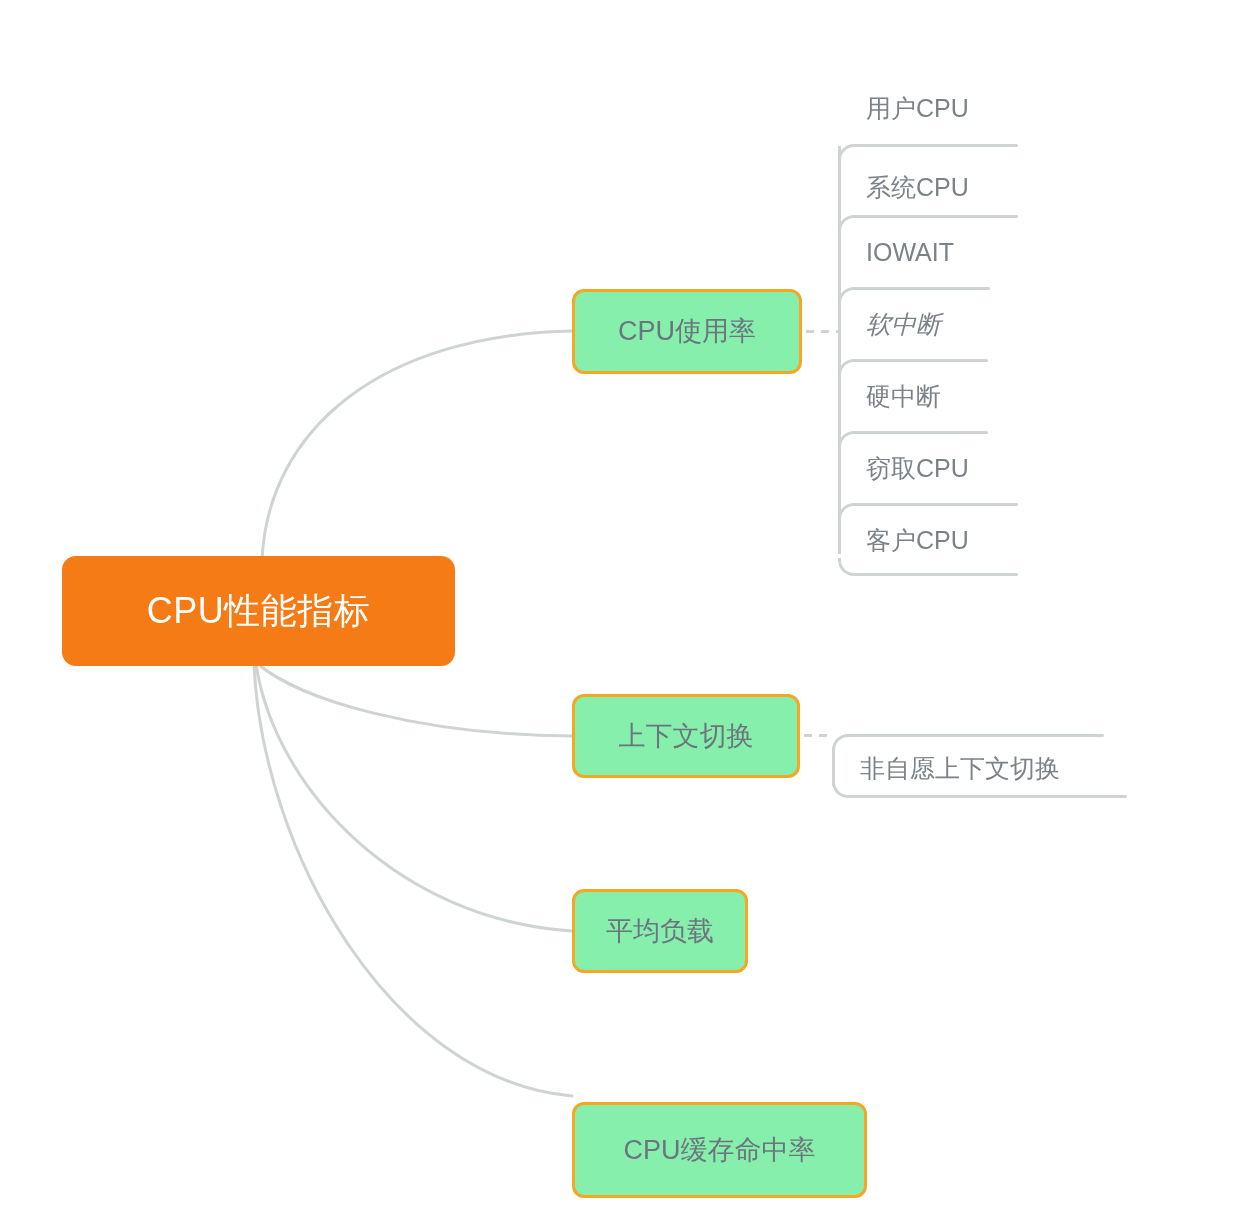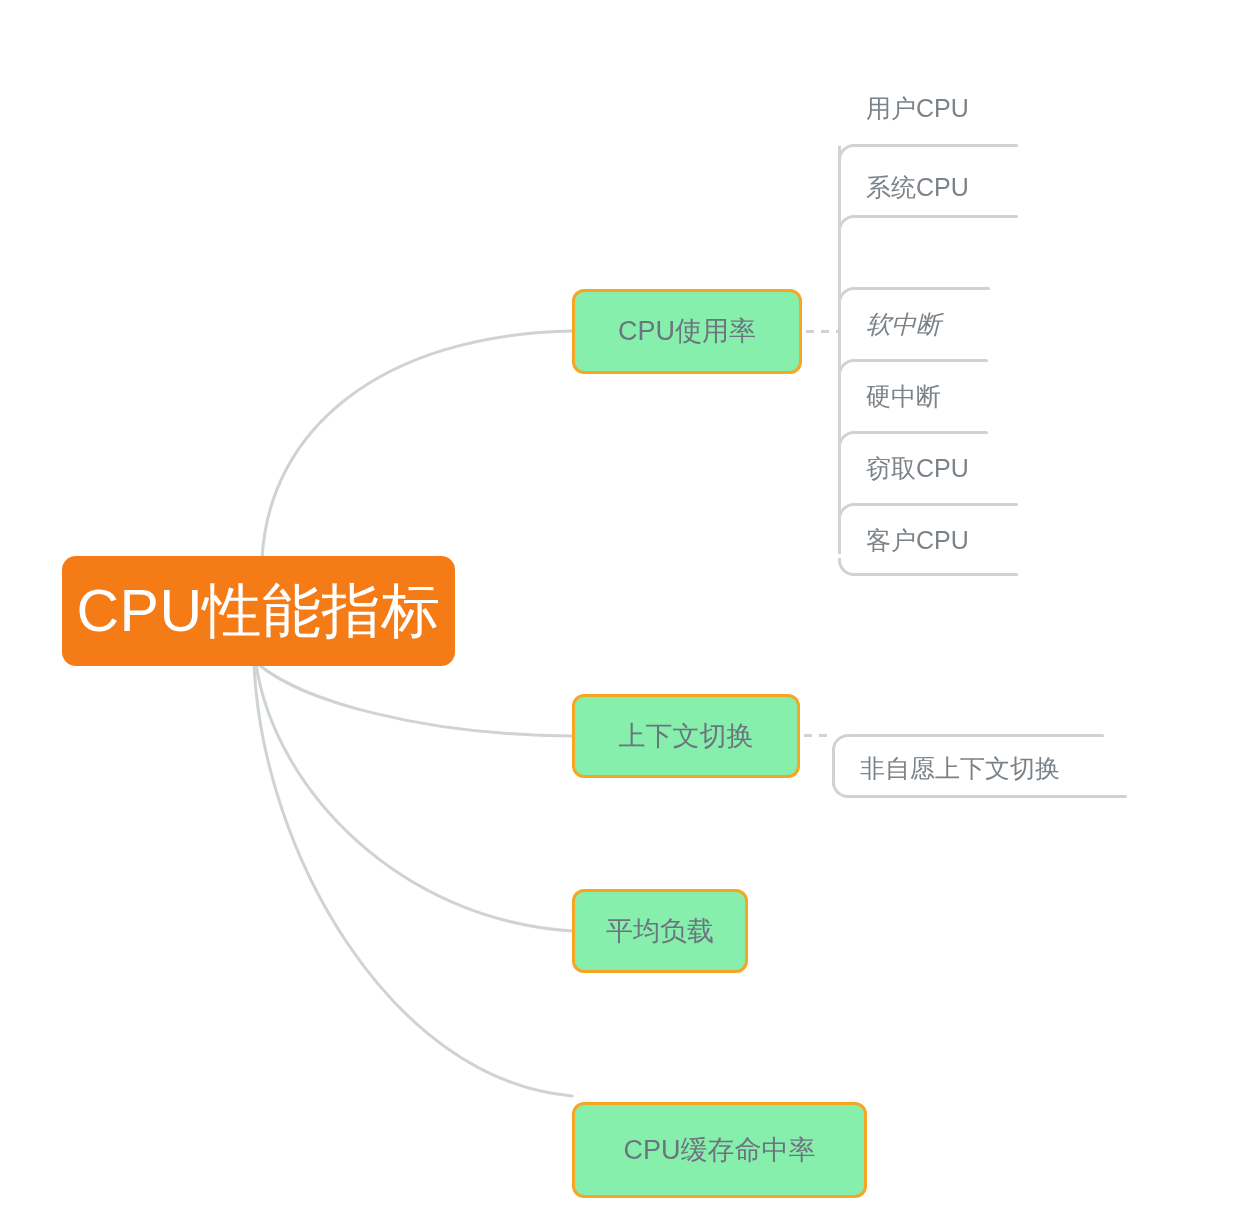--- a/index.html
+++ b/index.html
@@ -36,21 +36,21 @@
     background: #f47b15;
     border-radius: 14px;
     display: flex;
     align-items: center;
     justify-content: center;
     box-sizing: border-box;
     z-index: 5;
   }
   .root-node .root-label {
     color: #ffffff;
-    font-size: 59px;
+    font-size: 36px;
     line-height: 1;
     letter-spacing: 0.5px;
     white-space: nowrap;
   }
 
   
   .branch-node {
     position: absolute;
     background: #86efac;
     border: 3px solid #f5a623;
@@ -164,20 +164,23 @@
     </div>
     <div class="leaf-corner" style="left:0px; top:14px;"></div>
     <div class="leaf-rule" style="left:17px; top:14px; width:163px;"></div>
 
     <div class="leaf-item" style="left:0px; top:38px; width:230px; height:46px;margin-top:7px;">
       <span class="leaf-text">系统CPU</span>
     </div>
     <div class="leaf-corner" style="left:0px; top:85px;"></div>
     <div class="leaf-rule" style="left:17px; top:85px; width:163px;"></div>
 
+    <div class="leaf-item" style="left:0px; top:110px; width:230px; height:46px;">
+      <span class="leaf-text">IOWAIT</span>
+    </div>
     <div class="leaf-corner" style="left:0px; top:157px;"></div>
     <div class="leaf-rule" style="left:17px; top:157px; width:135px;"></div>
 
     <div class="leaf-item" style="left:0px; top:182px; width:230px; height:46px;font-style:italic;">
       <span class="leaf-text">软中断</span>
     </div>
     <div class="leaf-corner" style="left:0px; top:229px;"></div>
     <div class="leaf-rule" style="left:17px; top:229px; width:133px;"></div>
 
     <div class="leaf-item" style="left:0px; top:254px; width:230px; height:46px;">

